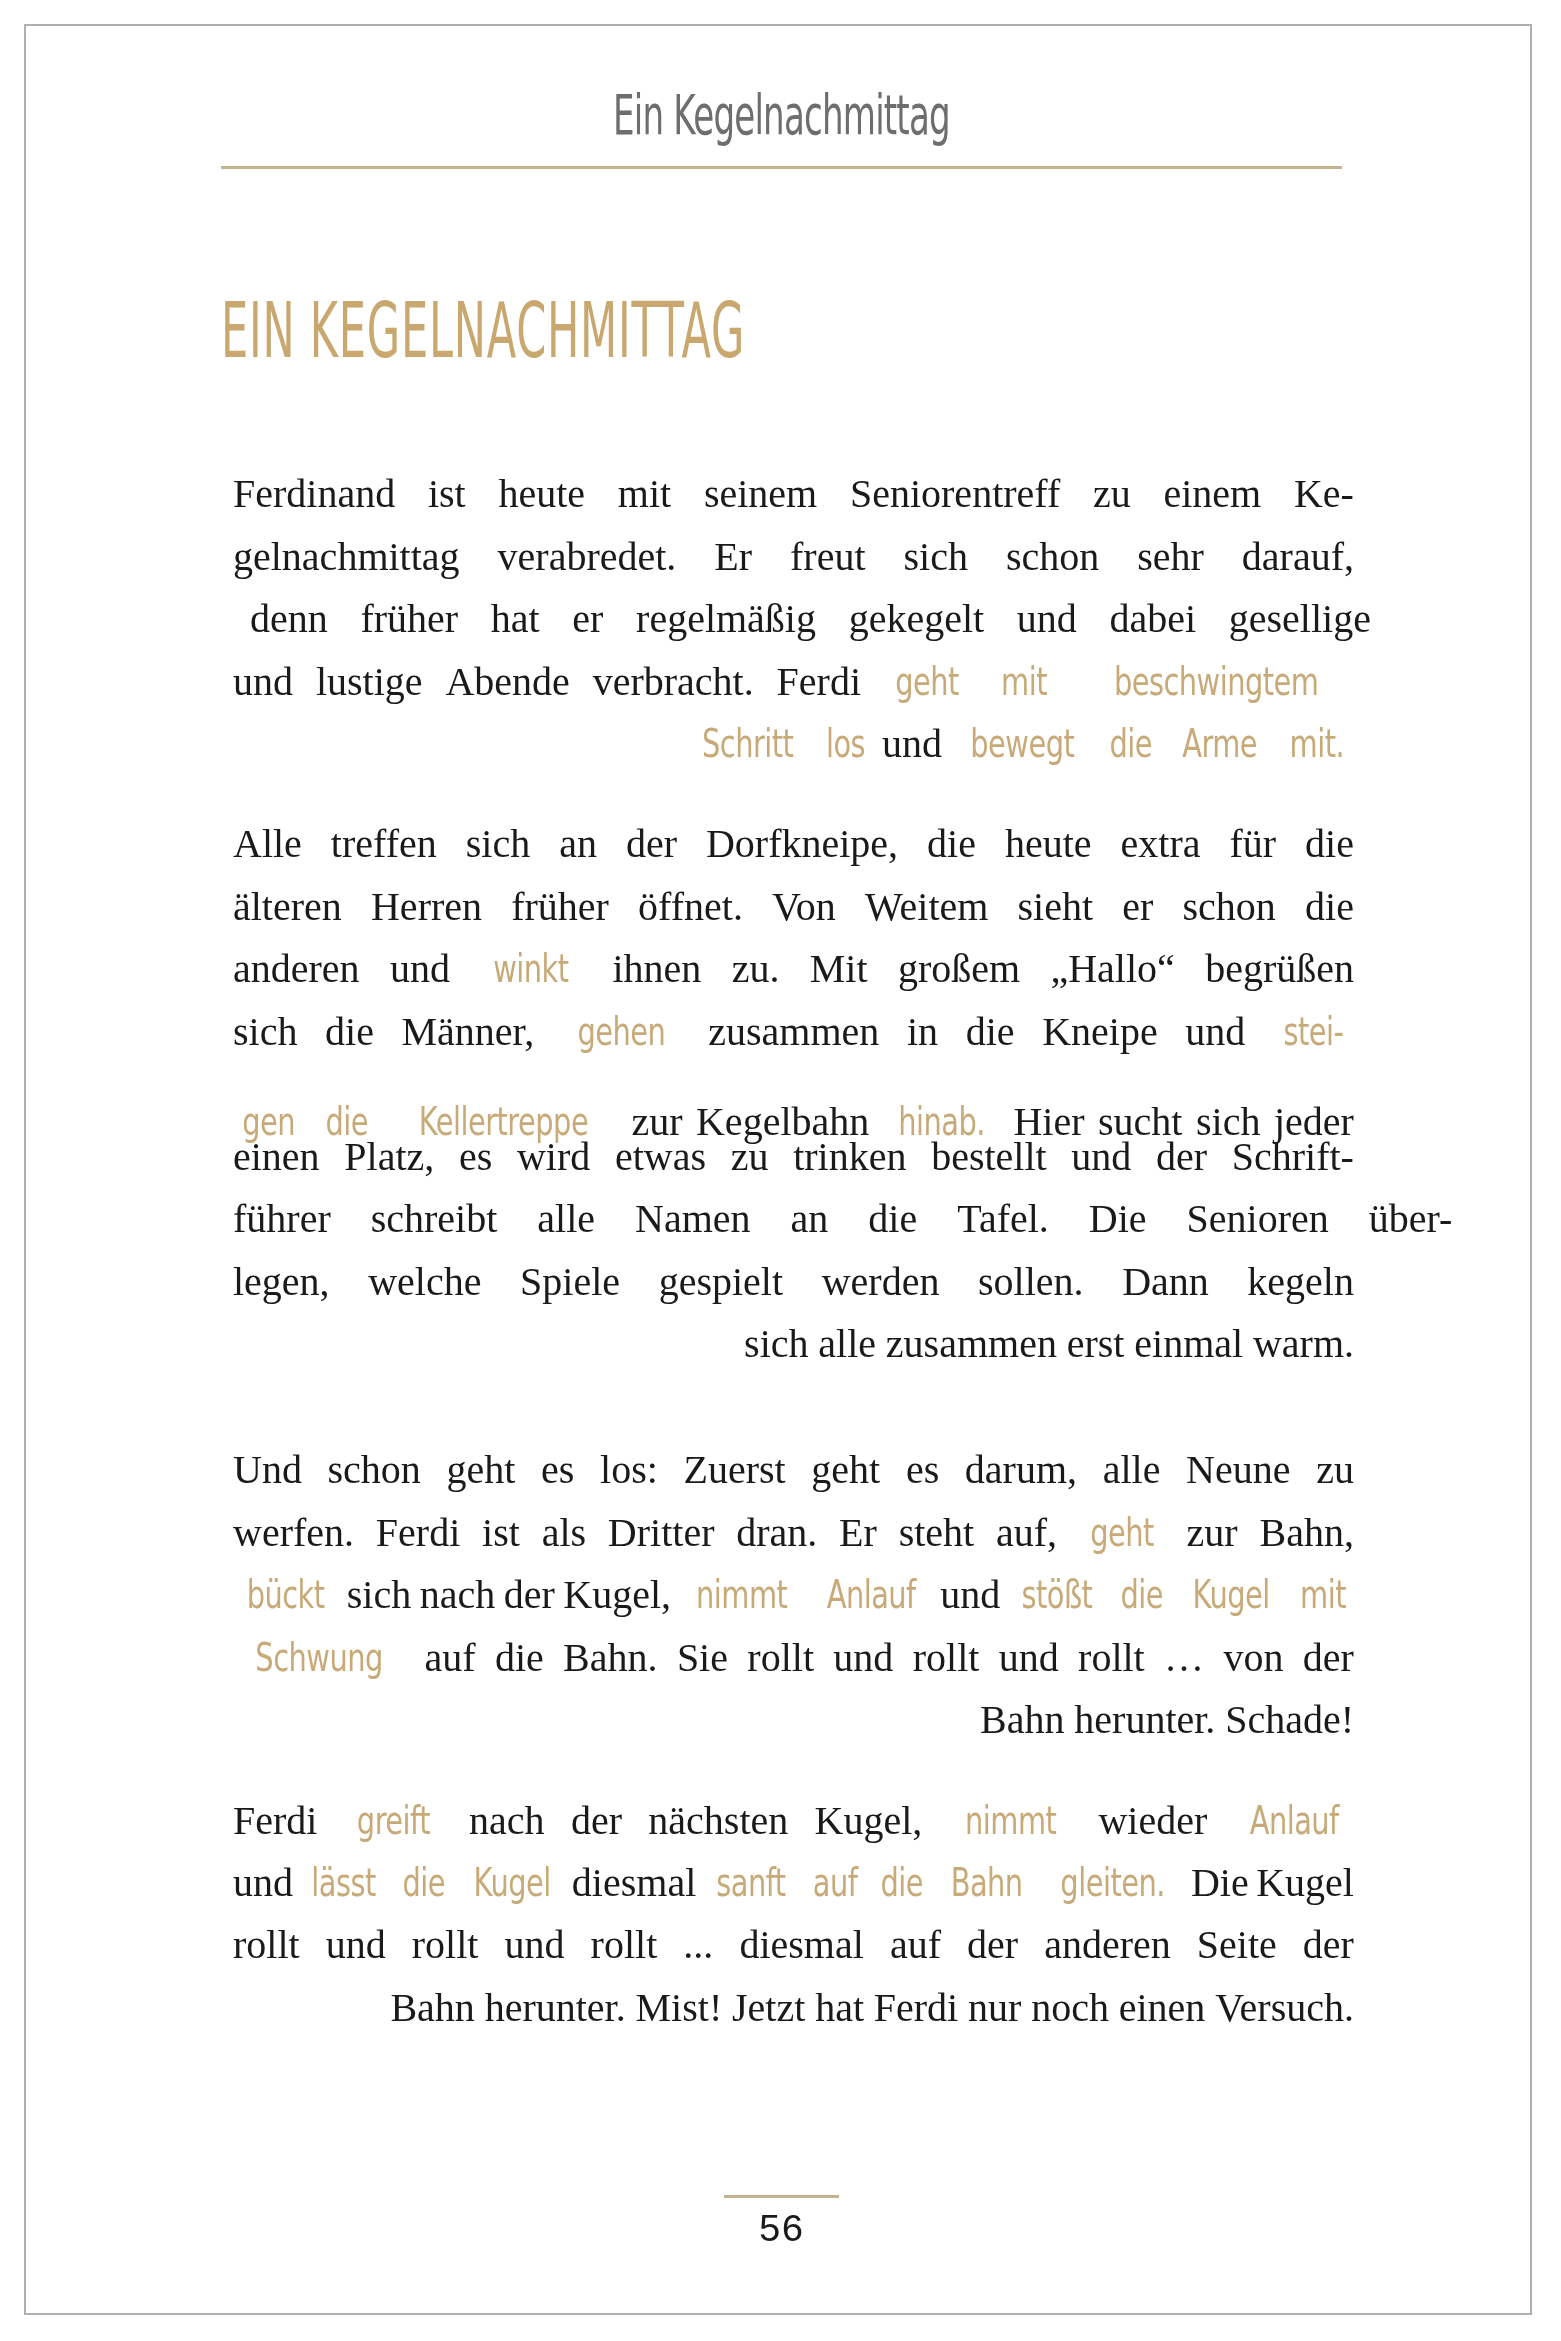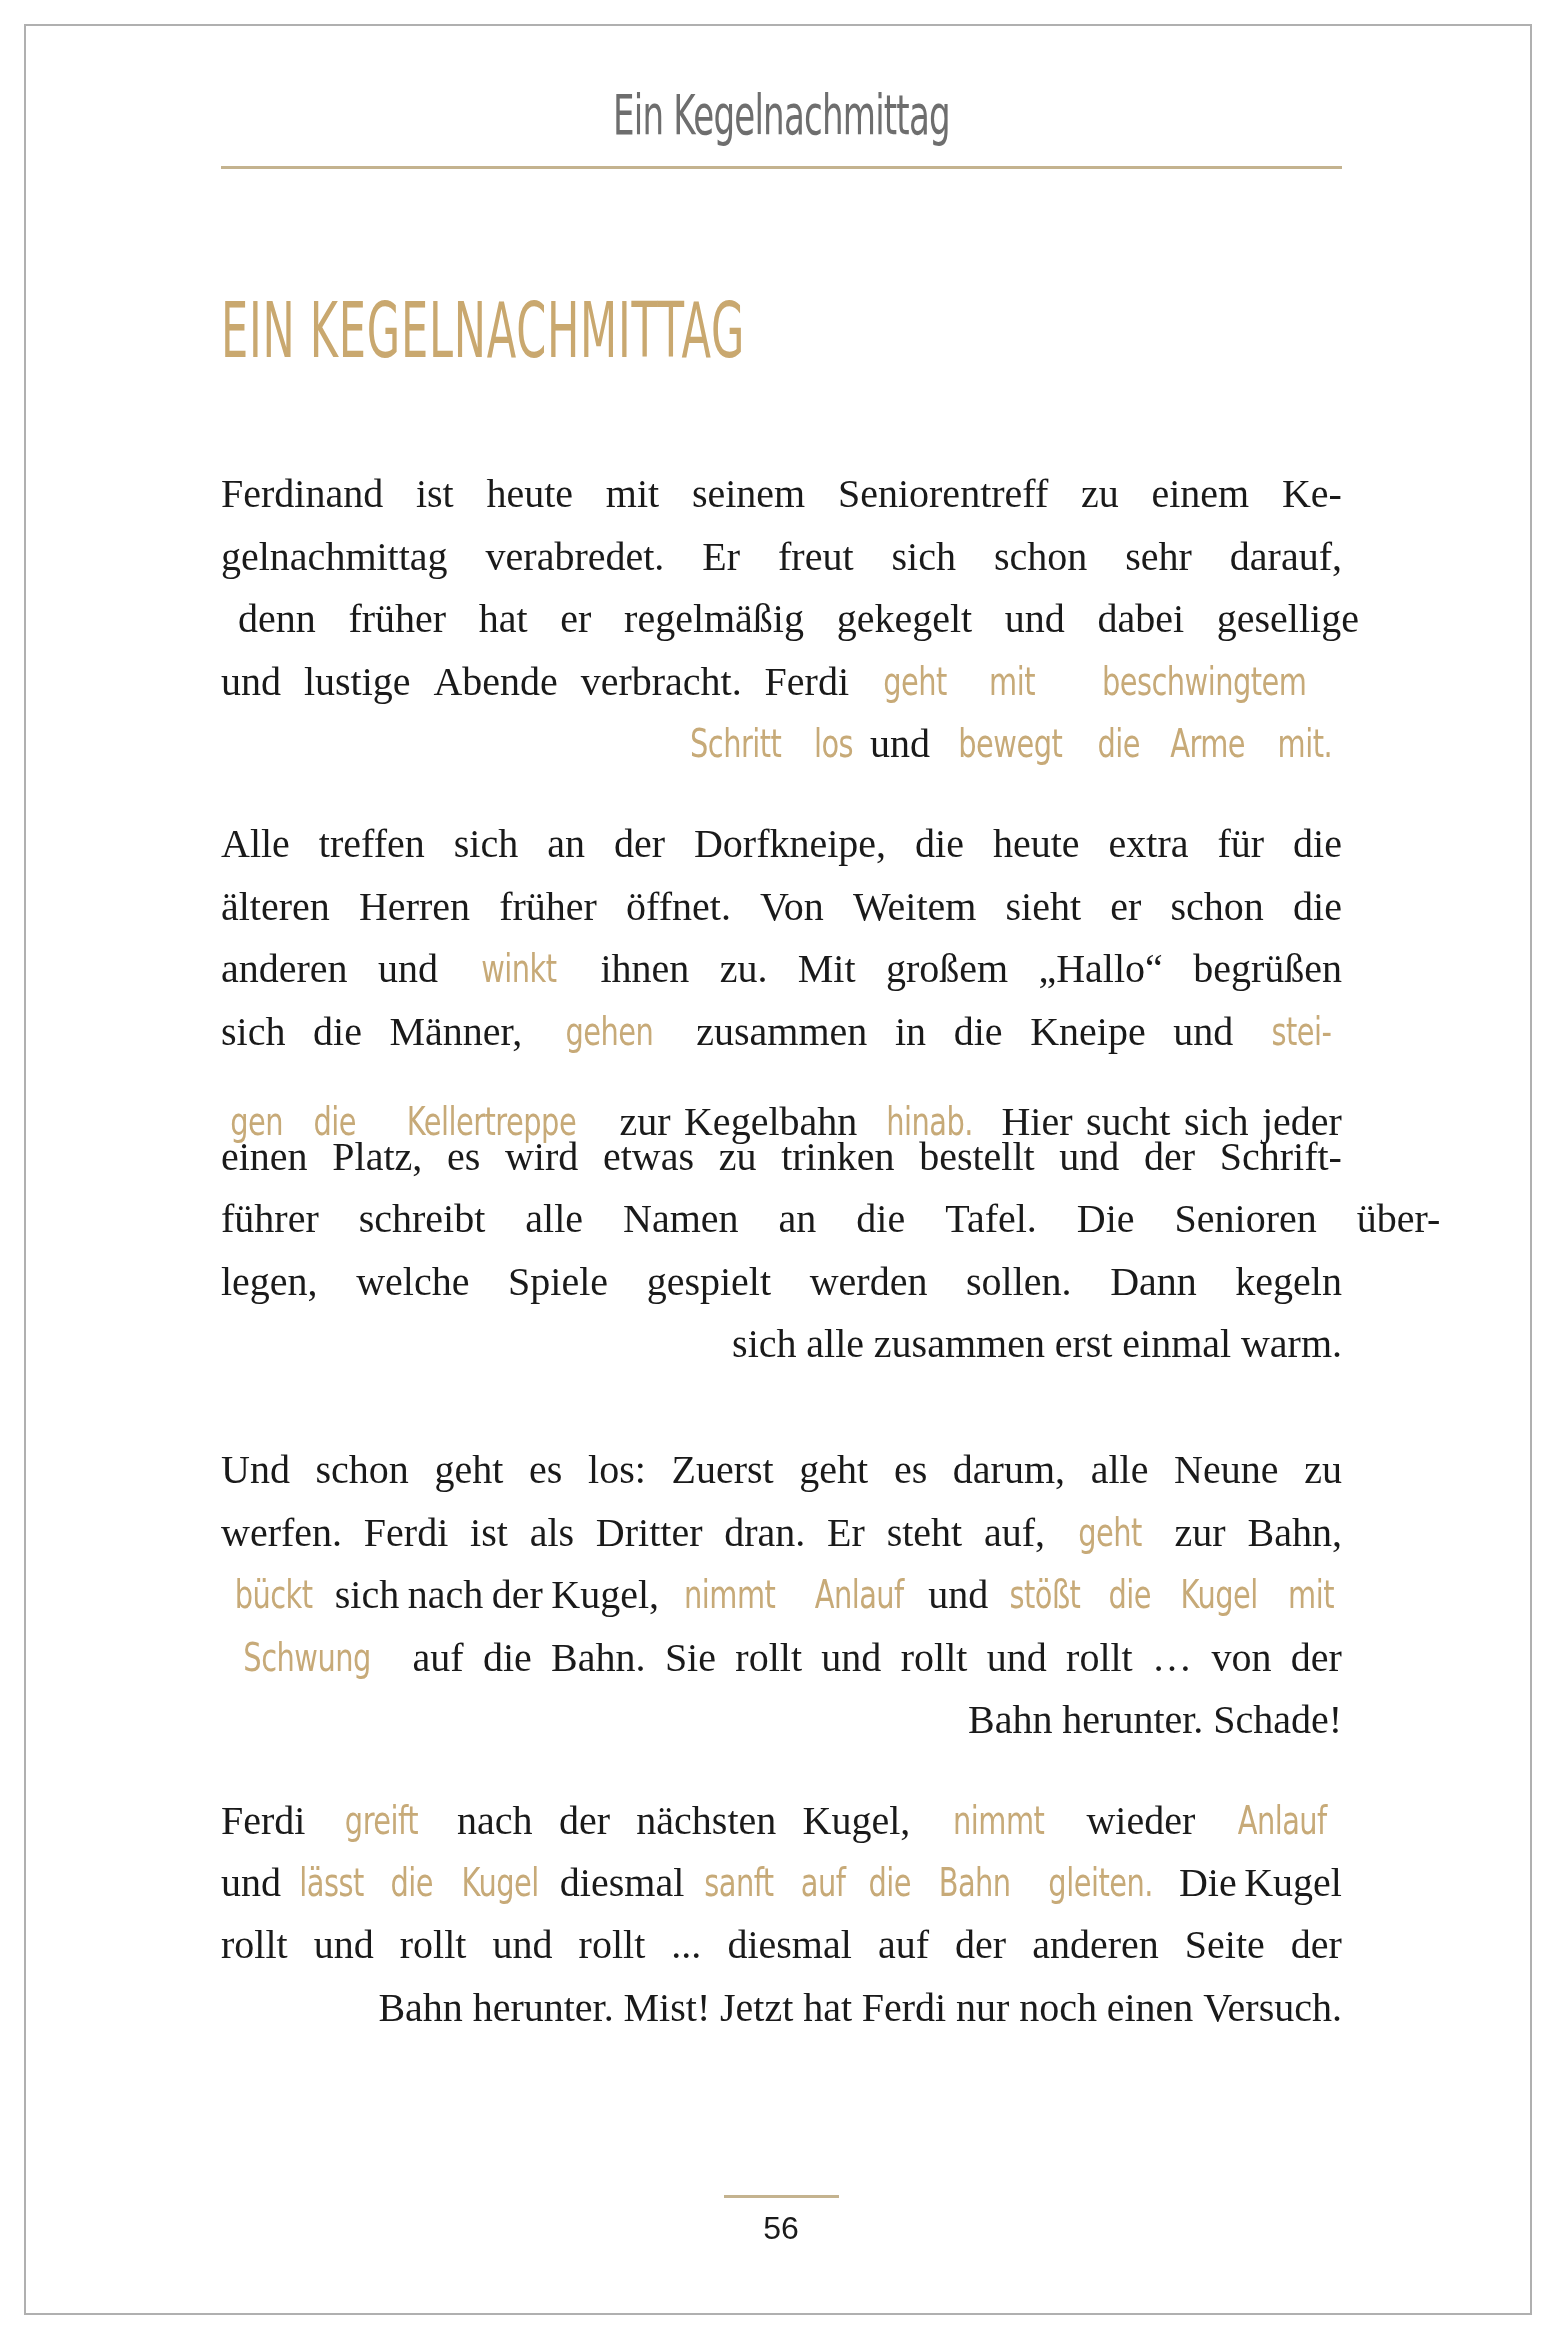--- a/index.html
+++ b/index.html
@@ -59,21 +59,21 @@
     letter-spacing: 1.3px;
   }
   .body-text {
     position: absolute;
     left: 221px;
     top: 0;
     width: 1121px;
   }
   .line {
     position: absolute;
-    left: 0;
+    left: 12px;
     width: 1121px;
     height: 62px;
     font-family: "Liberation Serif", serif;
     font-size: 40px;
     color: #1a1a1a;
     line-height: 62px;
     white-space: nowrap;
     display: flex;
     justify-content: space-between;
     align-items: baseline;
@@ -101,22 +101,22 @@
     width: 115px;
     height: 2.6px;
     background: #c4b38f;
   }
   .page-number {
     position: absolute;
     left: 651px;
     top: 2212px;
     width: 260px;
     text-align: center;
-    font-family: Liberation Sans, sans-serif;
-    font-size: 32px;
+    font-family: Liberation Mono, monospace;
+    font-size: 38px;
     color: #1a1a1a;
     line-height: 1;
   }
 </style>
 </head>
 <body>
 
 <div class="page-frame"></div>
 
 <div class="running-header">Ein Kegelnachmittag</div>

